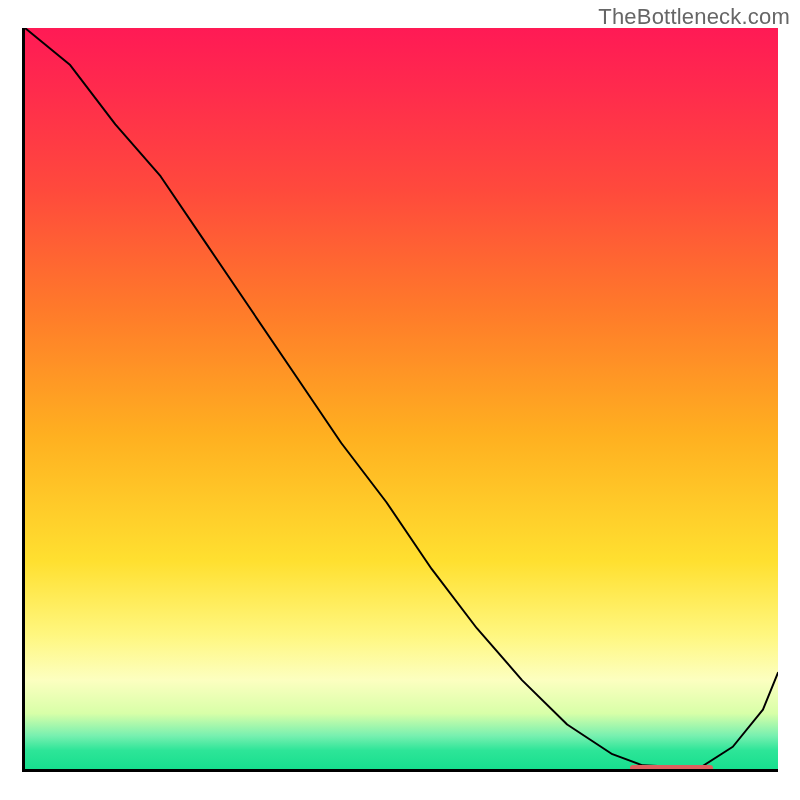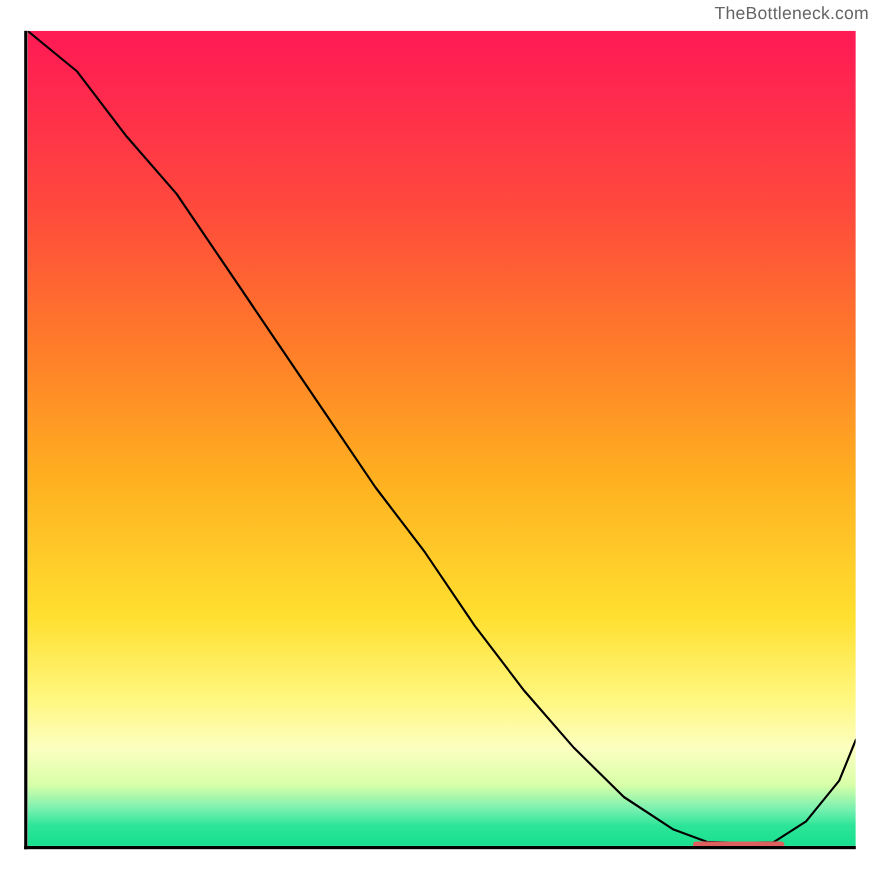--- a/index.html
+++ b/index.html
@@ -14,21 +14,21 @@
   .stage {
     position: relative;
     width: 800px;
     height: 800px;
   }
   .watermark {
     position: absolute;
     top: 4px;
     right: 10px;
     color: #666;
-    font-size: 16px;
+    font-size: 22px;
     font-weight: 500;
     letter-spacing: 0.2px;
   }
   
   .plot {
     position: absolute;
     left: 22px;
     top: 28px;
     width: 756px;   
     height: 744px;  

